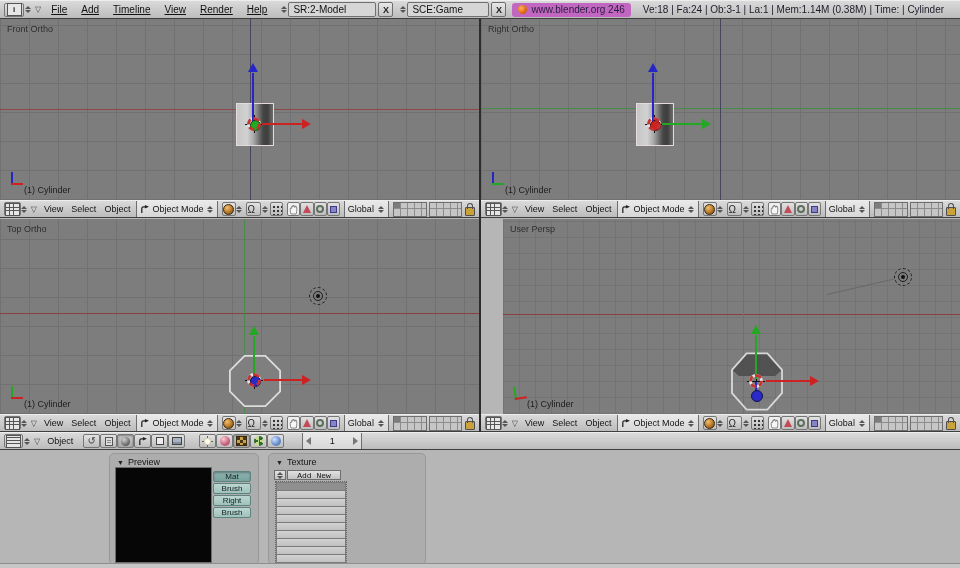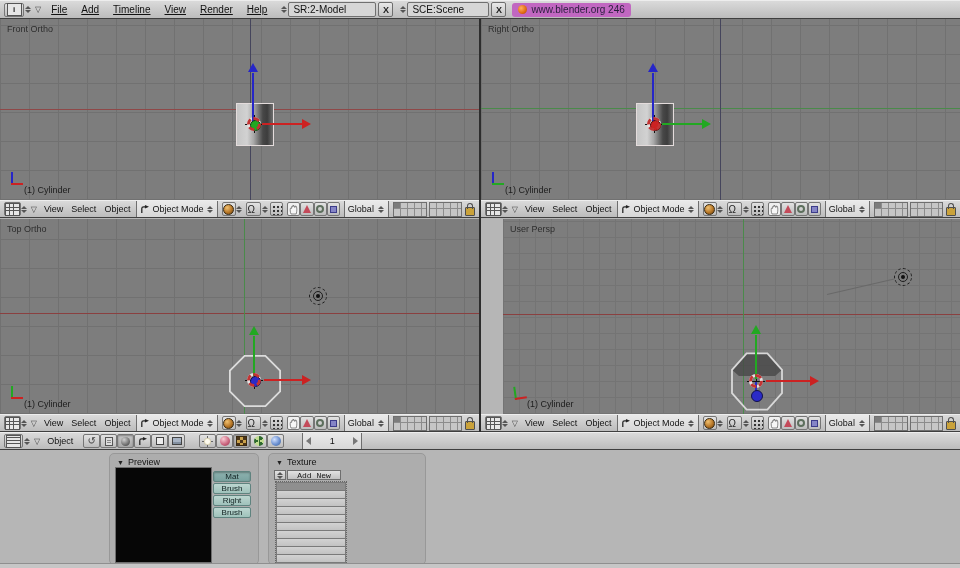--- a/index.html
+++ b/index.html
@@ -167,26 +167,27 @@
     <span class="updown gap6">
         <i></i>
         <i></i>
       </span>
     <span class="field" style="width:78px">SR:2-Model</span>
     <span class="xbtn gap2">X</span>
     <span class="updown gap6">
         <i></i>
         <i></i>
       </span>
-    <span class="field" style="width:72px">SCE:Scene</span>
+    <span class="field" style="width:72px">SCE:Game</span>
     <span class="xbtn gap2">X</span>
     <span class="badge">
       <span class="blogo"></span>
       <span>www.blender.org 246</span>
     </span>
+    <span class="stats">Ve:18 | Fa:24 | Ob:3-1 | La:1 | Mem:1.14M (0.38M) | Time: | Cylinder</span>
   </div>
 
   <div class="vp" style="left:0;top:19px;width:479px;height:181px">
     <span class="vplabel">Front Ortho</span>
     <div class="axline" style="left:0;right:0;top:90px;height:1px;background:#8f4848"></div>
     <div class="axline" style="top:0;bottom:0;left:250px;width:1px;background:#45455c"></div>
     <div class="cylfront" style="left:236px;top:84px"></div>
     <div class="cur" style="left:245px;top:96px"></div>
     <div class="aline" style="left:252px;top:54px;width:2px;height:52px;background:#2626c8"></div>
     <div class="ahead up" style="left:248px;top:44px"></div>

